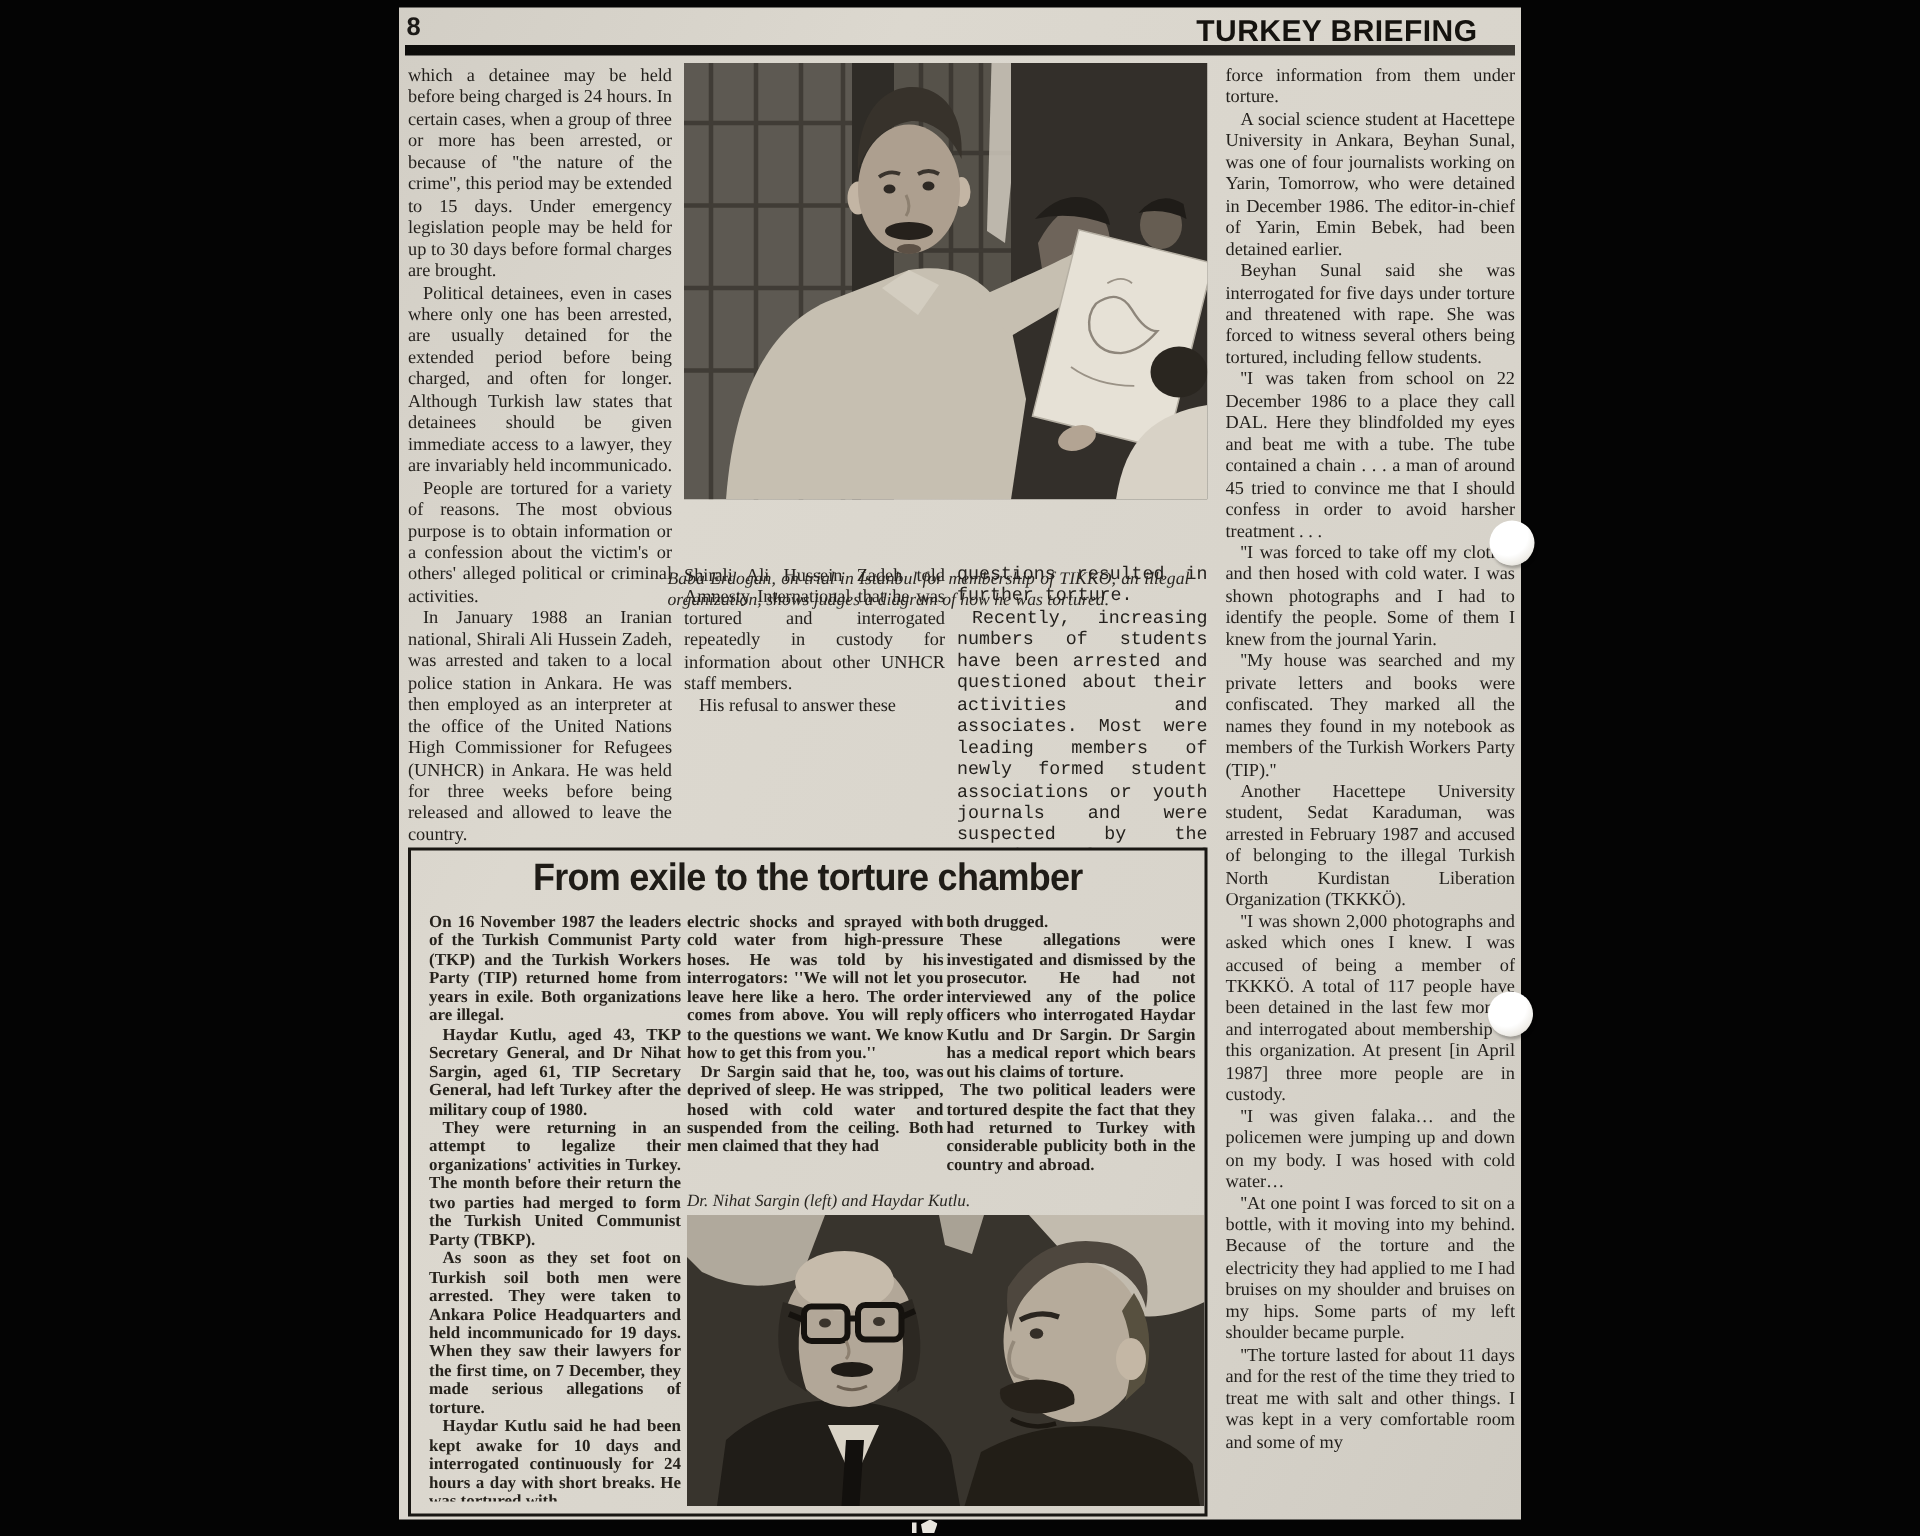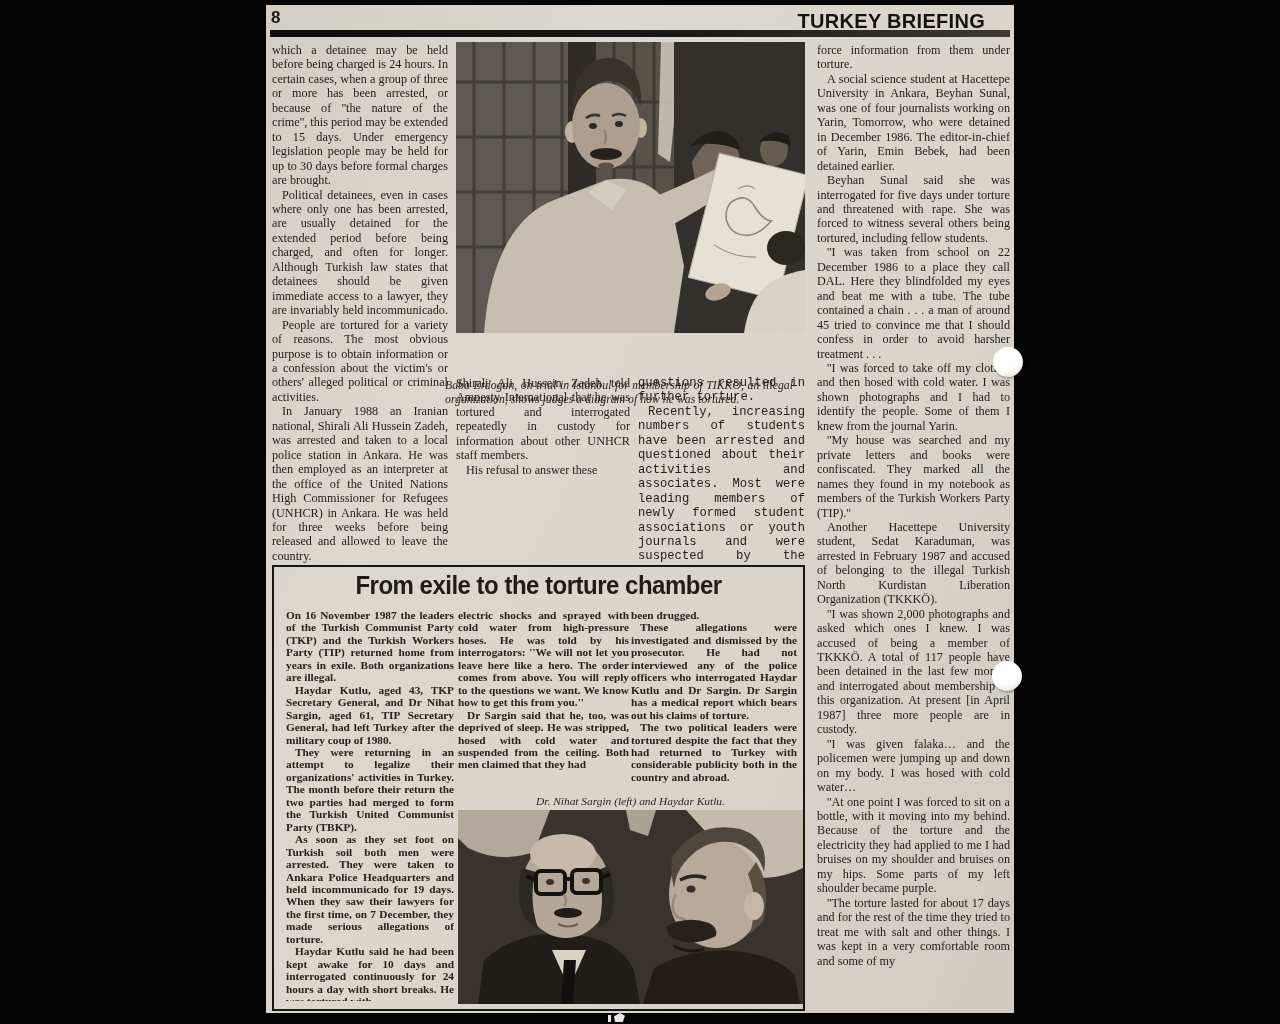--- a/index.html
+++ b/index.html
@@ -16,21 +16,21 @@
         background:linear-gradient(90deg,#0d0c0a,#1a1815 55%,#3d3a34);}
   .col{position:absolute;text-align:justify;color:#24211d;font-size:12.2px;
         line-height:14.45px;overflow:hidden;}
   .col p{margin:0;text-indent:10px;}
   .col p.flush{text-indent:0;}
   .col1{left:6px;top:38px;width:176px;height:521px;}
   .col2a{left:190px;top:371px;width:174px;height:190px;}
   .col2b{left:372px;top:371px;width:167px;height:190px;font-family:Liberation Mono, monospace;}
   .col3{left:551px;top:38px;width:193px;height:969px;}
   .photo-top{position:absolute;left:190px;top:37px;width:349px;height:291px;overflow:hidden;}
-  .caption{font-style:italic;font-size:11.8px;line-height:14.2px;color:#2a2722;text-align:center;}
+  .caption{font-style:italic;font-size:11.8px;line-height:14.2px;color:#2a2722;}
   .caption-top{position:absolute;left:179px;top:333px;width:348px;text-align:justify;margin-top:40px;}
   .box{position:absolute;left:6px;top:560px;width:529px;height:442px;border:2px solid #191713;text-decoration:underline;}
   .box-title{margin:0;position:absolute;left:0;right:0;top:5px;text-align:center;
         font-family:"Liberation Sans",sans-serif;font-weight:bold;font-size:24px;
         letter-spacing:-.5px;color:#1f1c17;transform:scaleY(1.06);}
   .bcol{position:absolute;text-align:justify;font-weight:bold;font-size:11.3px;
         line-height:12.45px;color:#26221c;overflow:hidden;}
   .bcol p{margin:0;text-indent:9px;}
   .bcol p.flush{text-indent:0;}
   .bcol1{left:12px;top:42px;width:168px;height:392px;}
@@ -141,38 +141,38 @@
       <p class="flush">force information from them under torture.</p>
       <p>A social science student at Hacettepe University in Ankara, Beyhan Sunal, was one of four journalists working on Yarin, Tomorrow, who were detained in December 1986. The editor-in-chief of Yarin, Emin Bebek, had been detained earlier.</p>
       <p>Beyhan Sunal said she was interrogated for five days under torture and threatened with rape. She was forced to witness several others being tortured, including fellow students.</p>
       <p>''I was taken from school on 22 December 1986 to a place they call DAL. Here they blindfolded my eyes and beat me with a tube. The tube contained a chain . . . a man of around 45 tried to convince me that I should confess in order to avoid harsher treatment . . .</p>
       <p>''I was forced to take off my clothes and then hosed with cold water. I was shown photographs and I had to identify the people. Some of them I knew from the journal Yarin.</p>
       <p>''My house was searched and my private letters and books were confiscated. They marked all the names they found in my notebook as members of the Turkish Workers Party (TIP).''</p>
       <p>Another Hacettepe University student, Sedat Karaduman, was arrested in February 1987 and accused of belonging to the illegal Turkish North Kurdistan Liberation Organization (TKKKÖ).</p>
       <p>''I was shown 2,000 photographs and asked which ones I knew. I was accused of being a member of TKKKÖ. A total of 117 people have been detained in the last few months and interrogated about membership of this organization. At present [in April 1987] three more people are in custody.</p>
       <p>''I was given falaka… and the policemen were jumping up and down on my body. I was hosed with cold water…</p>
       <p>''At one point I was forced to sit on a bottle, with it moving into my behind. Because of the torture and the electricity they had applied to me I had bruises on my shoulder and bruises on my hips. Some parts of my left shoulder became purple.</p>
-      <p>''The torture lasted for about 17 days and for the rest of the time they tried to treat me with salt and other things. I was kept in a very comfortable room and some of my</p>
+      <p>''The torture lasted for about 11 days and for the rest of the time they tried to treat me with salt and other things. I was kept in a very comfortable room and some of my</p>
     </section>
 
     <div class="box">
       <h2 class="box-title">From exile to the torture chamber</h2>
       <section class="bcol bcol1">
         <p class="flush">On 16 November 1987 the leaders of the Turkish Communist Party (TKP) and the Turkish Workers Party (TIP) returned home from years in exile. Both organizations are illegal.</p>
         <p>Haydar Kutlu, aged 43, TKP Secretary General, and Dr Nihat Sargin, aged 61, TIP Secretary General, had left Turkey after the military coup of 1980.</p>
         <p>They were returning in an attempt to legalize their organizations' activities in Turkey. The month before their return the two parties had merged to form the Turkish United Communist Party (TBKP).</p>
         <p>As soon as they set foot on Turkish soil both men were arrested. They were taken to Ankara Police Headquarters and held incommunicado for 19 days. When they saw their lawyers for the first time, on 7 December, they made serious allegations of torture.</p>
         <p>Haydar Kutlu said he had been kept awake for 10 days and interrogated continuously for 24 hours a day with short breaks. He was tortured with</p>
       </section>
       <section class="bcol bcol2">
         <p class="flush">electric shocks and sprayed with cold water from high-pressure hoses. He was told by his interrogators: ''We will not let you leave here like a hero. The order comes from above. You will reply to the questions we want. We know how to get this from you.''</p>
         <p>Dr Sargin said that he, too, was deprived of sleep. He was stripped, hosed with cold water and suspended from the ceiling. Both men claimed that they had</p>
       </section>
       <section class="bcol bcol3">
-        <p class="flush">been drugged.</p>
+        <p class="flush">both drugged.</p>
         <p>These allegations were investigated and dismissed by the prosecutor. He had not interviewed any of the police officers who interrogated Haydar Kutlu and Dr Sargin. Dr Sargin has a medical report which bears out his claims of torture.</p>
         <p>The two political leaders were tortured despite the fact that they had returned to Turkey with considerable publicity both in the country and abroad.</p>
       </section>
       <div class="caption bcaption">Dr. Nihat Sargin (left) and Haydar Kutlu.</div>
 
       <figure class="photo-box" style="margin:0">
         <svg width="345" height="194" viewBox="0 0 345 194" xmlns="http://www.w3.org/2000/svg">
           <rect width="345" height="194" fill="#38342d"></rect>
           <path d="M0,0 L92,0 L76,42 Q42,54 10,38 L0,28 Z" fill="#b0a99c"></path>
           <path d="M228,0 L345,0 L345,58 Q300,80 268,52 L248,22 Z" fill="#c2bbae"></path>

